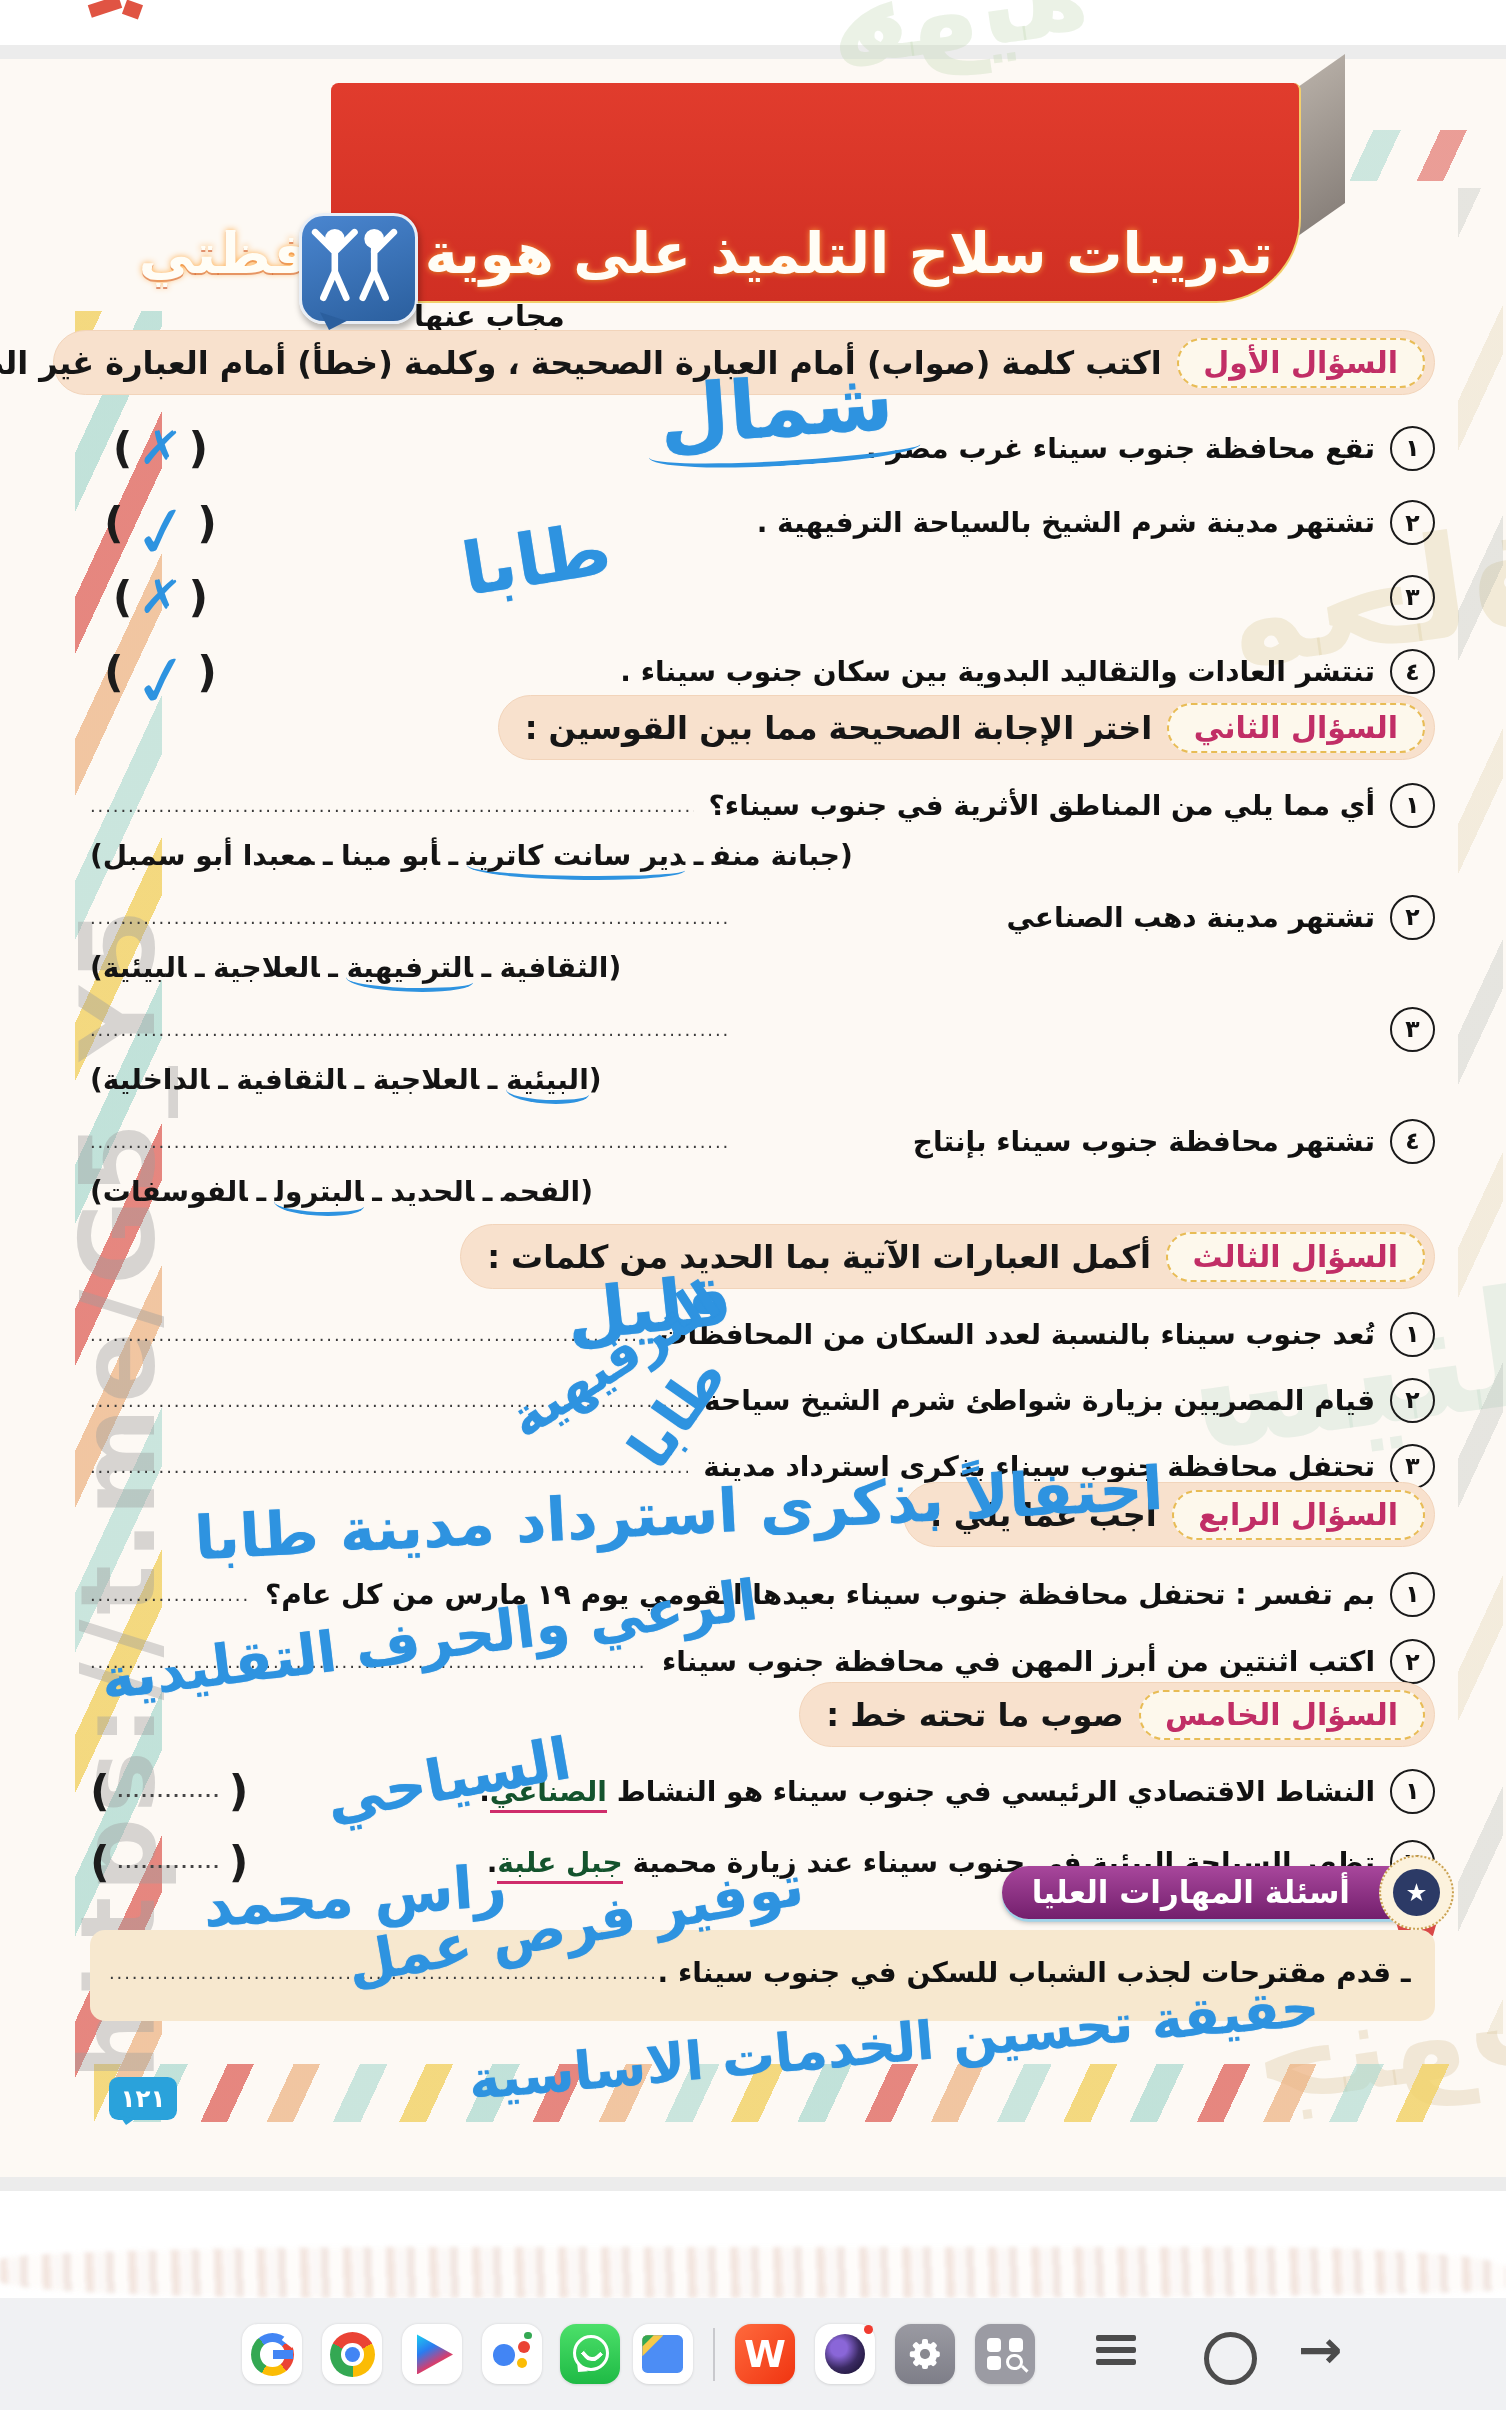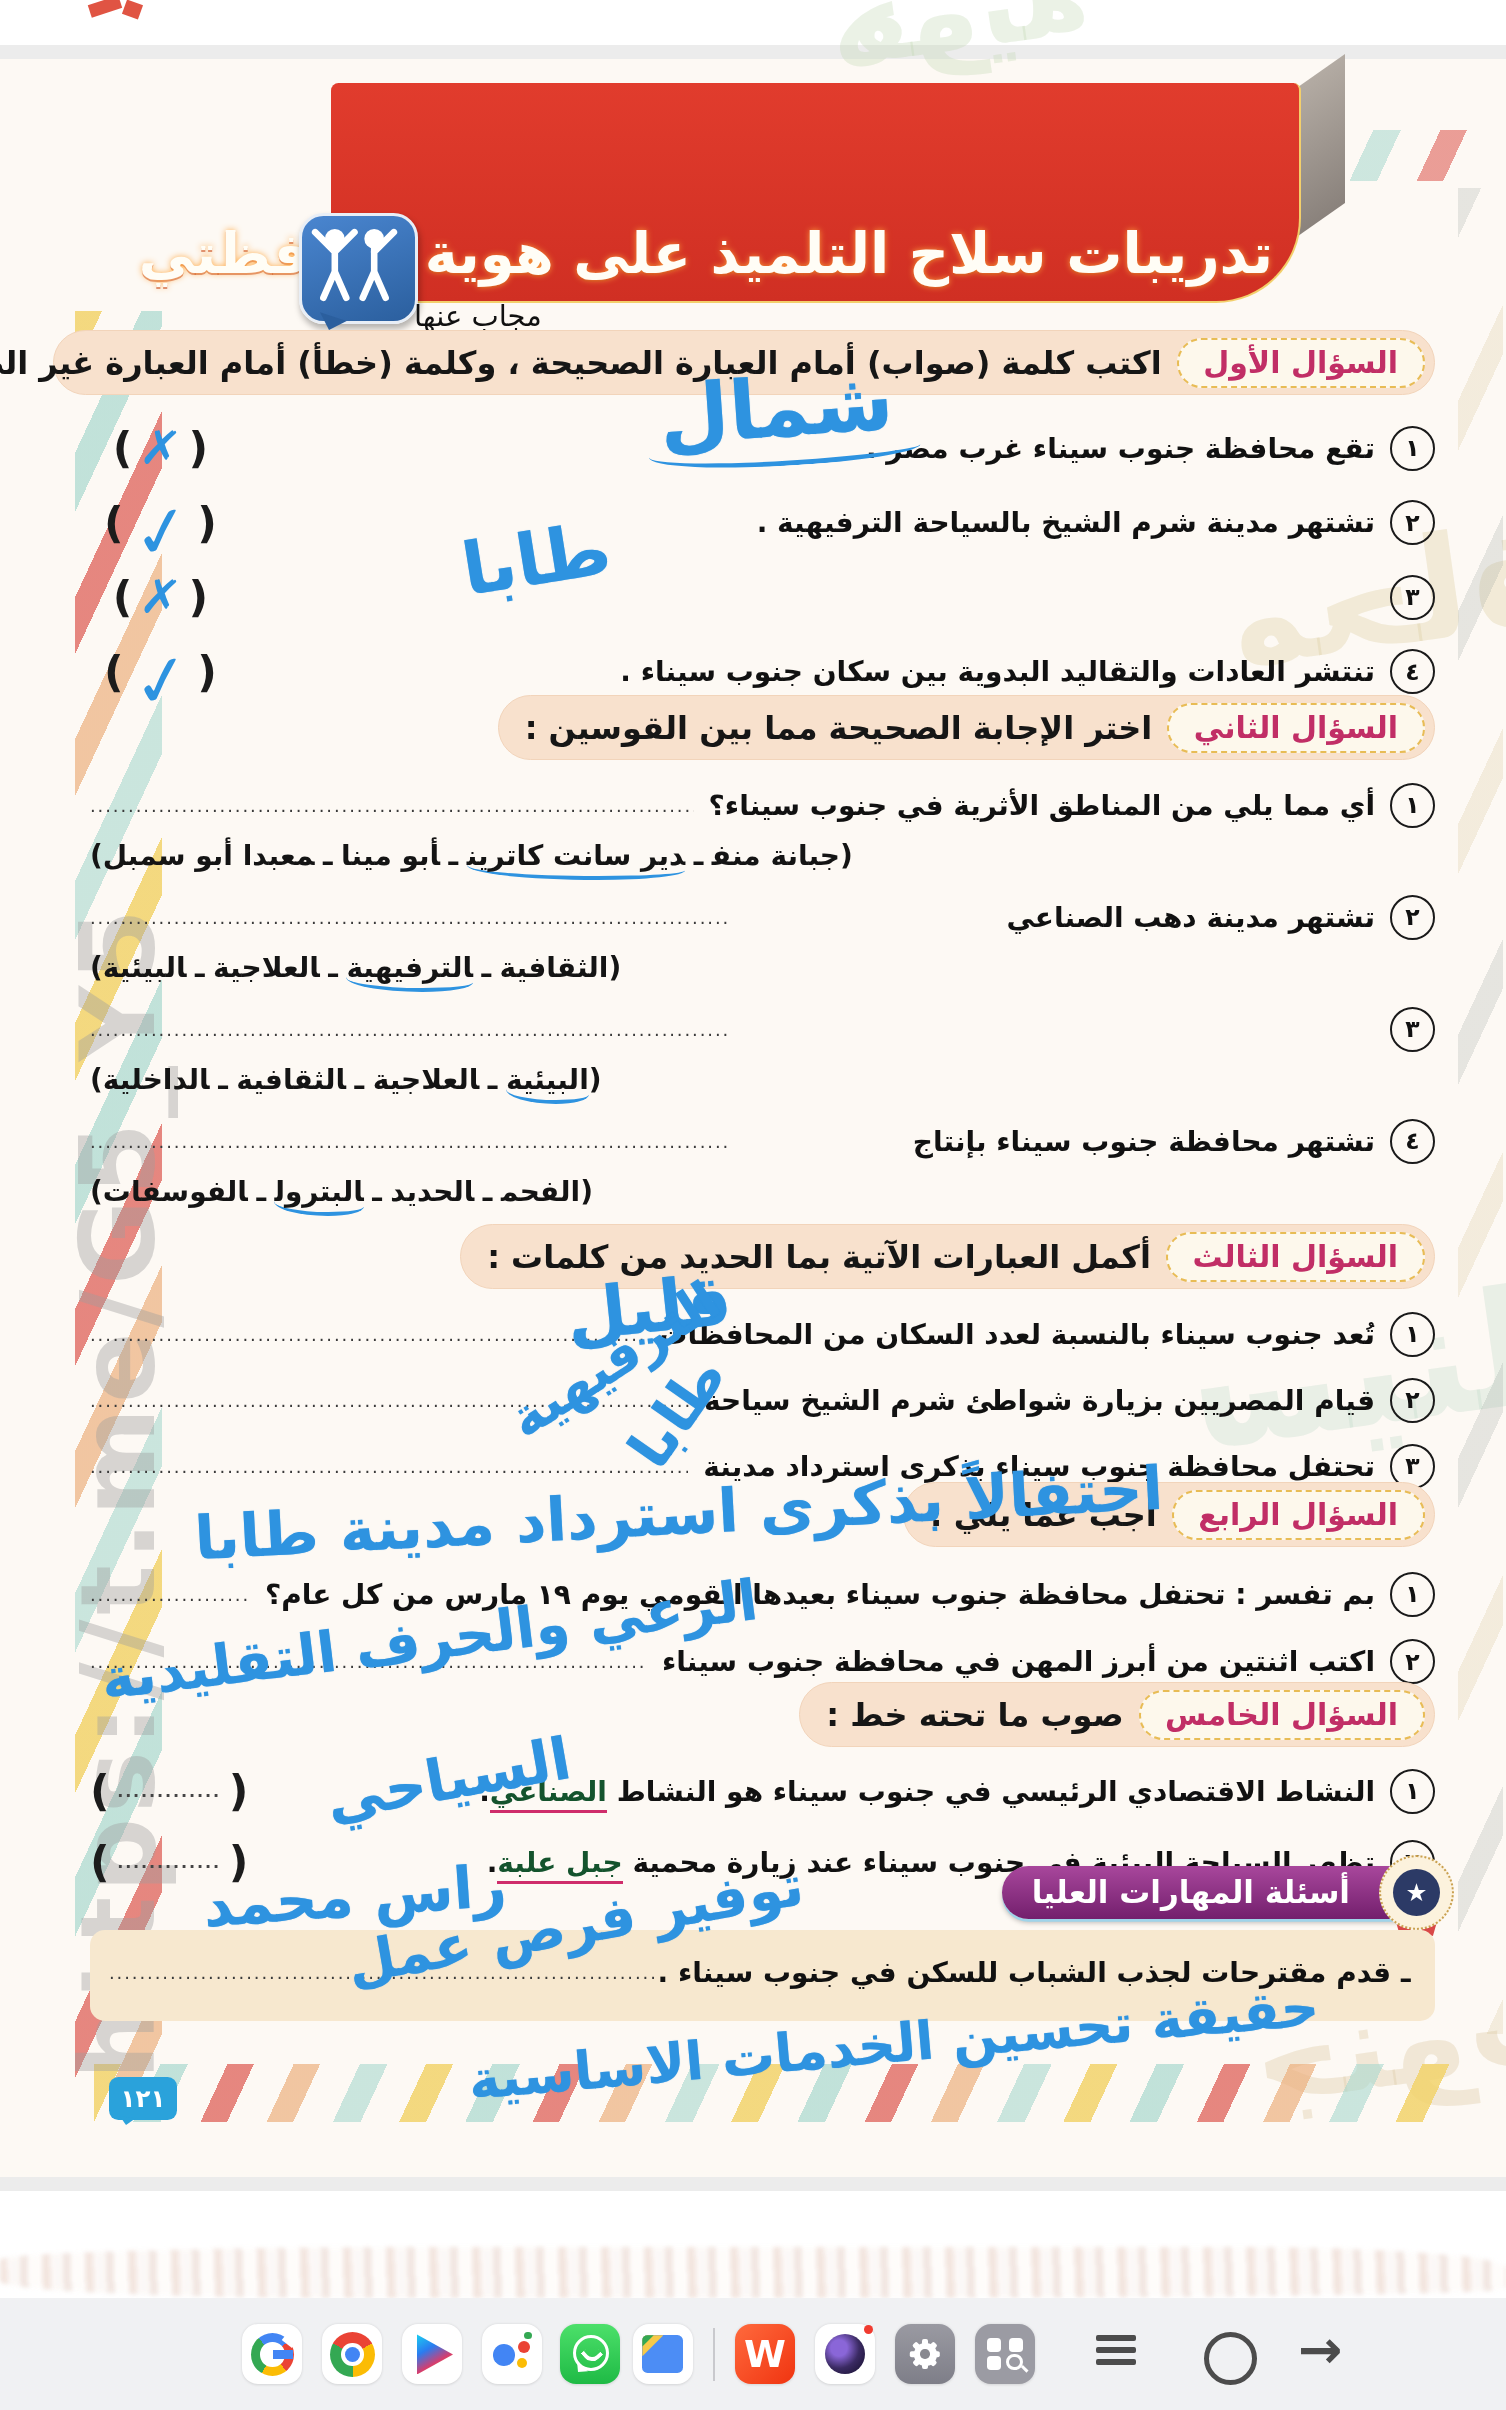--- a/index.html
+++ b/index.html
@@ -41,21 +41,21 @@
      transform:skewY(-35deg);transform-origin:top left;}
   #banner-title{right:26px;bottom:15px;font-size:56px;font-weight:bold;
      color:#fffdf6;letter-spacing:0.9px;direction:rtl;white-space:nowrap;
      text-shadow:0 0 6.6px rgba(255,165,60,.9),0 1.9px 0 rgba(190,55,20,.55);}
   #chat-icon{left:299px;top:213px;width:113px;height:105px;
      background:linear-gradient(160deg,#4a86d0,#2b5f9e);
      border-radius:24.5px;border:3.8px solid #e8eef6;
      box-shadow:1.9px 4.7px 6.6px rgba(0,0,0,.28);}
   #chat-icon:after{content:"";position:absolute;left:13px;bottom:-22.6px;
      border:14px solid transparent;border-top-color:#2b5f9e;transform:rotate(18deg);}
-  #answered{left:414px;top:299px;font-size:29px;font-weight:normal;color:#111;direction:rtl;}
+  #answered{left:414px;top:299px;font-size:29px;font-weight:bold;color:#111;direction:rtl;}
   
   .section{position:absolute;left:90px;width:1345px;direction:rtl;}
   .hdr{display:flex;direction:rtl;width:fit-content;max-width:100%;
      background:#f8e1cd;border:0.9px solid #f2d4ba;border-radius:38px;
      padding:6.6px 9.4px 6.6px 26px;align-items:center;gap:15px;}
   .badge{background:#fdf8ec;border:2.8px dashed #e8bc55;border-radius:24.5px;
      padding:5.6px 24.5px;color:#c12e66;font-size:30px;font-weight:bold;white-space:nowrap;}
   .instr{font-size:32px;font-weight:bold;color:#161616;white-space:nowrap;}
   .row{display:flex;direction:rtl;align-items:center;gap:15px;position:relative;}
   .qnum{min-width:41px;height:41px;border:2.4px solid #1a1a1a;border-radius:50%;

